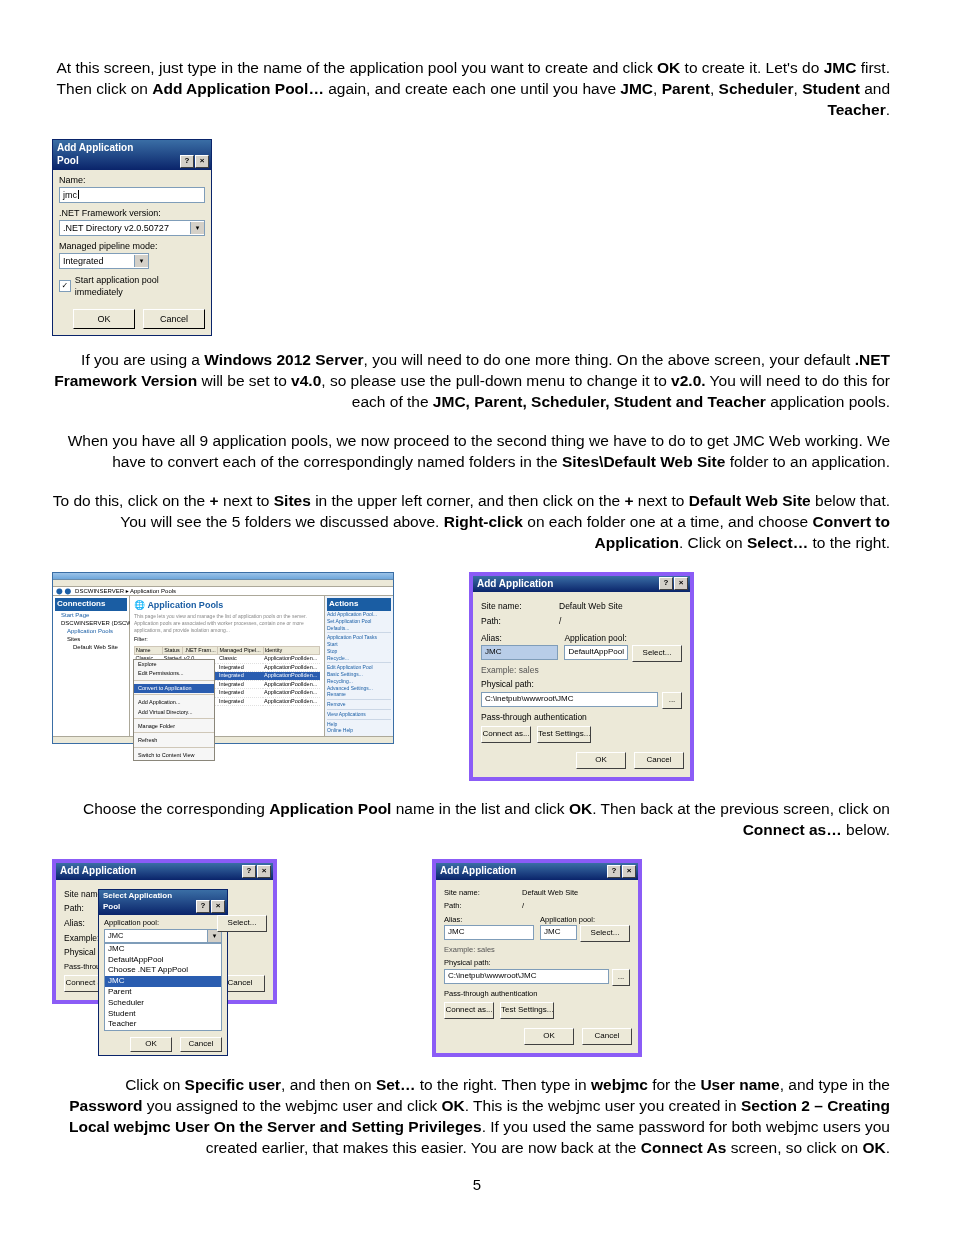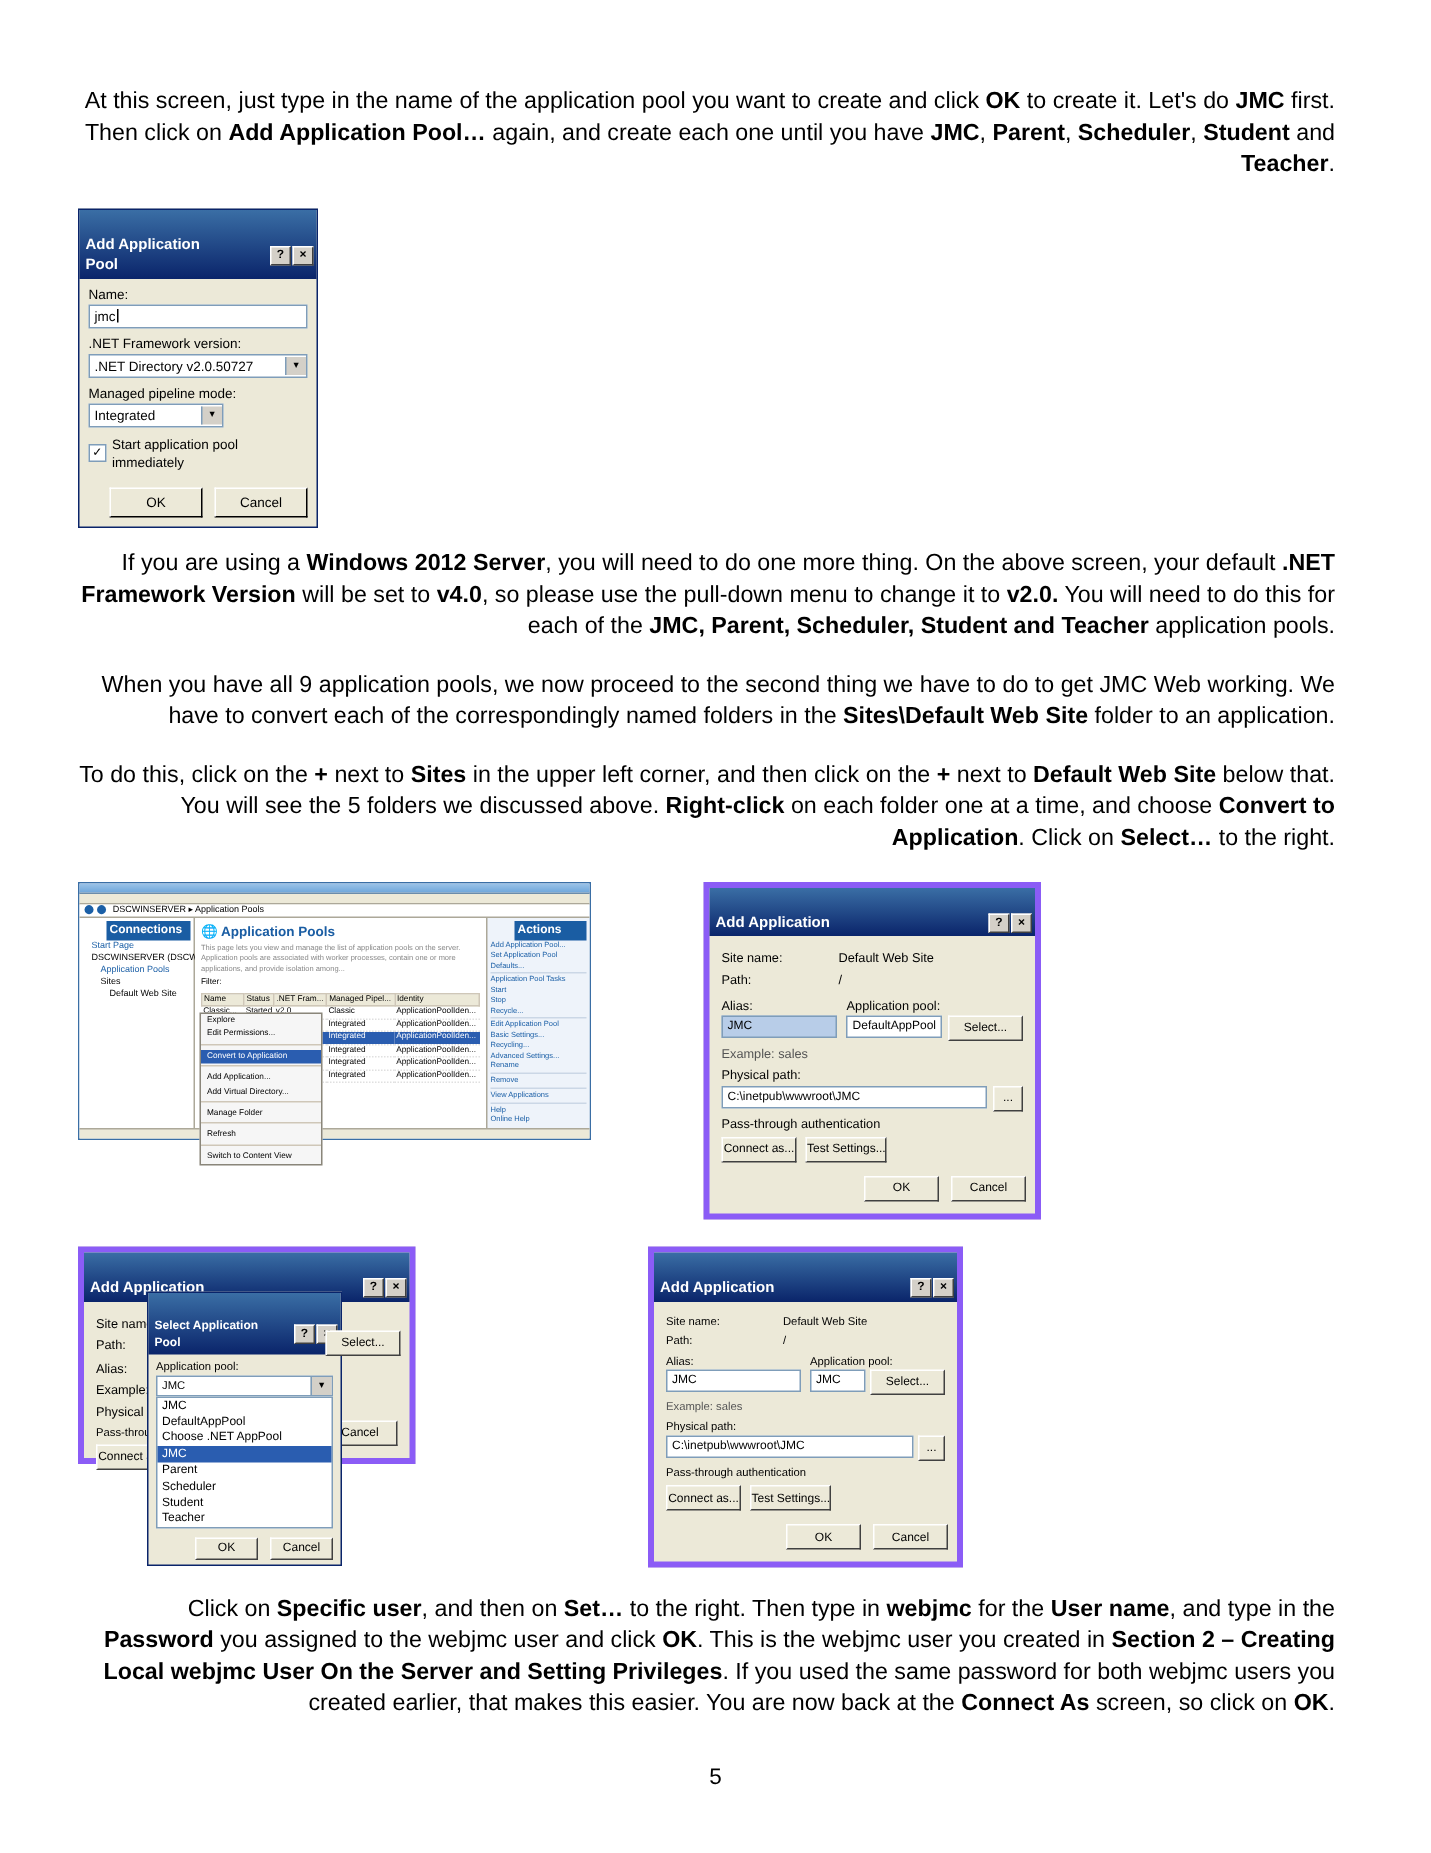--- a/index.html
+++ b/index.html
@@ -26,23 +26,23 @@
     border: 1px solid #0a246a;
     font-size: 9px;
     color: #000;
     box-sizing: border-box;
   }
   .titlebar {
     background: linear-gradient(#3a6ea5,#0a246a);
     color: #fff;
     font-weight: bold;
     display: flex;
-    align-items: center;
+    align-items: flex-end;
     justify-content: space-between;
-    padding: 17px 2px 2px 4px;
+    padding: 1px 2px 2px 4px;
     font-size: 10px;
     gap: 23px;
   }
   .ttl-btns { display:flex; gap:1px; }
   .ttl-btn {
     width:12px;height:11px;background:#d4d0c8;border:1px solid #fff;
     border-right-color:#404040;border-bottom-color:#404040;
     font-size:8px;line-height:9px;text-align:center;color:#000;
   }
   .field-label { margin: 4px 6px 1px; font-size:9px; }
@@ -75,21 +75,21 @@
     border:1px solid #3a6ea5; background:#fff; font-size:6px; color:#000;
     display:flex; flex-direction:column;
   }
   .iis .bar1{background:linear-gradient(#9cc3e8,#6fa7db);height:10px;border-bottom:1px solid #6a8cab;}
   .iis .bar2{background:#ece9d8;height:9px;border-bottom:1px solid #aca899;}
   .iis .bar3{background:#fff;height:10px;border-bottom:1px solid #aca899;display:flex;align-items:center;padding:0 3px;color:#1b5fa6;}
   .iis .body{flex:1;display:flex;}
   .iis .tree{width:72px;border-right:1px solid #aca899;background:#fff;padding:2px;}
   .iis .main{flex:1;background:#fff;padding:3px 4px;}
   .iis .acts{width:64px;border-left:1px solid #aca899;background:#eef3fa;padding:2px;}
-  .iis .hdr{background:#1a5da3;color:#fff;font-weight:bold;font-size:8px;padding:1px 2px;margin-left:16px;}
+  .iis .hdr{background:#1a5da3;color:#fff;font-weight:bold;font-size:8px;padding:1px 2px;}
   .iis .ghost{color:#888;}
   .iis table{border-collapse:collapse;width:100%;font-size:5.5px;margin-top:3px;}
   .iis th{background:#ece9d8;border:1px solid #cfc7b8;padding:0 1px;text-align:left;font-weight:normal;}
   .iis td{border-bottom:1px dotted #e0e0e0;padding:0 1px;}
   .iis .sel td{background:#2a5db0;color:#fff;}
   .iis .lnk{color:#1b5fa6;}
   .iis .foot{height:9px;border-top:1px solid #aca899;background:#ece9d8;}
   .iis .treei{padding-left:6px;white-space:nowrap;}
   .iis .treei2{padding-left:12px;}
   .iis .treei3{padding-left:18px;}
@@ -354,20 +354,23 @@
             <div class="bb">Test Settings...</div>
           </div>
       <div class="btnrow">
             <div class="bb">OK</div>
             <div class="bb">Cancel</div>
           </div>
     </div>
   </div>
 </div>
 
+<p>
+  <span>Choose the corresponding </span><b>Application Pool</b><span> name in the list and click </span><b>OK</b><span>. Then back at the previous screen, click on </span><b>Connect as…</b><span> below.</span>
+</p>
 
 <div class="figs2">
 
   <div class="addapp" style="width:225px;height:145px;position:relative;">
     <div class="titlebar">
           <span>Add Application</span>
       <div class="ttl-btns">
             <div class="ttl-btn">?</div>
             <div class="ttl-btn">×</div>
           </div>

